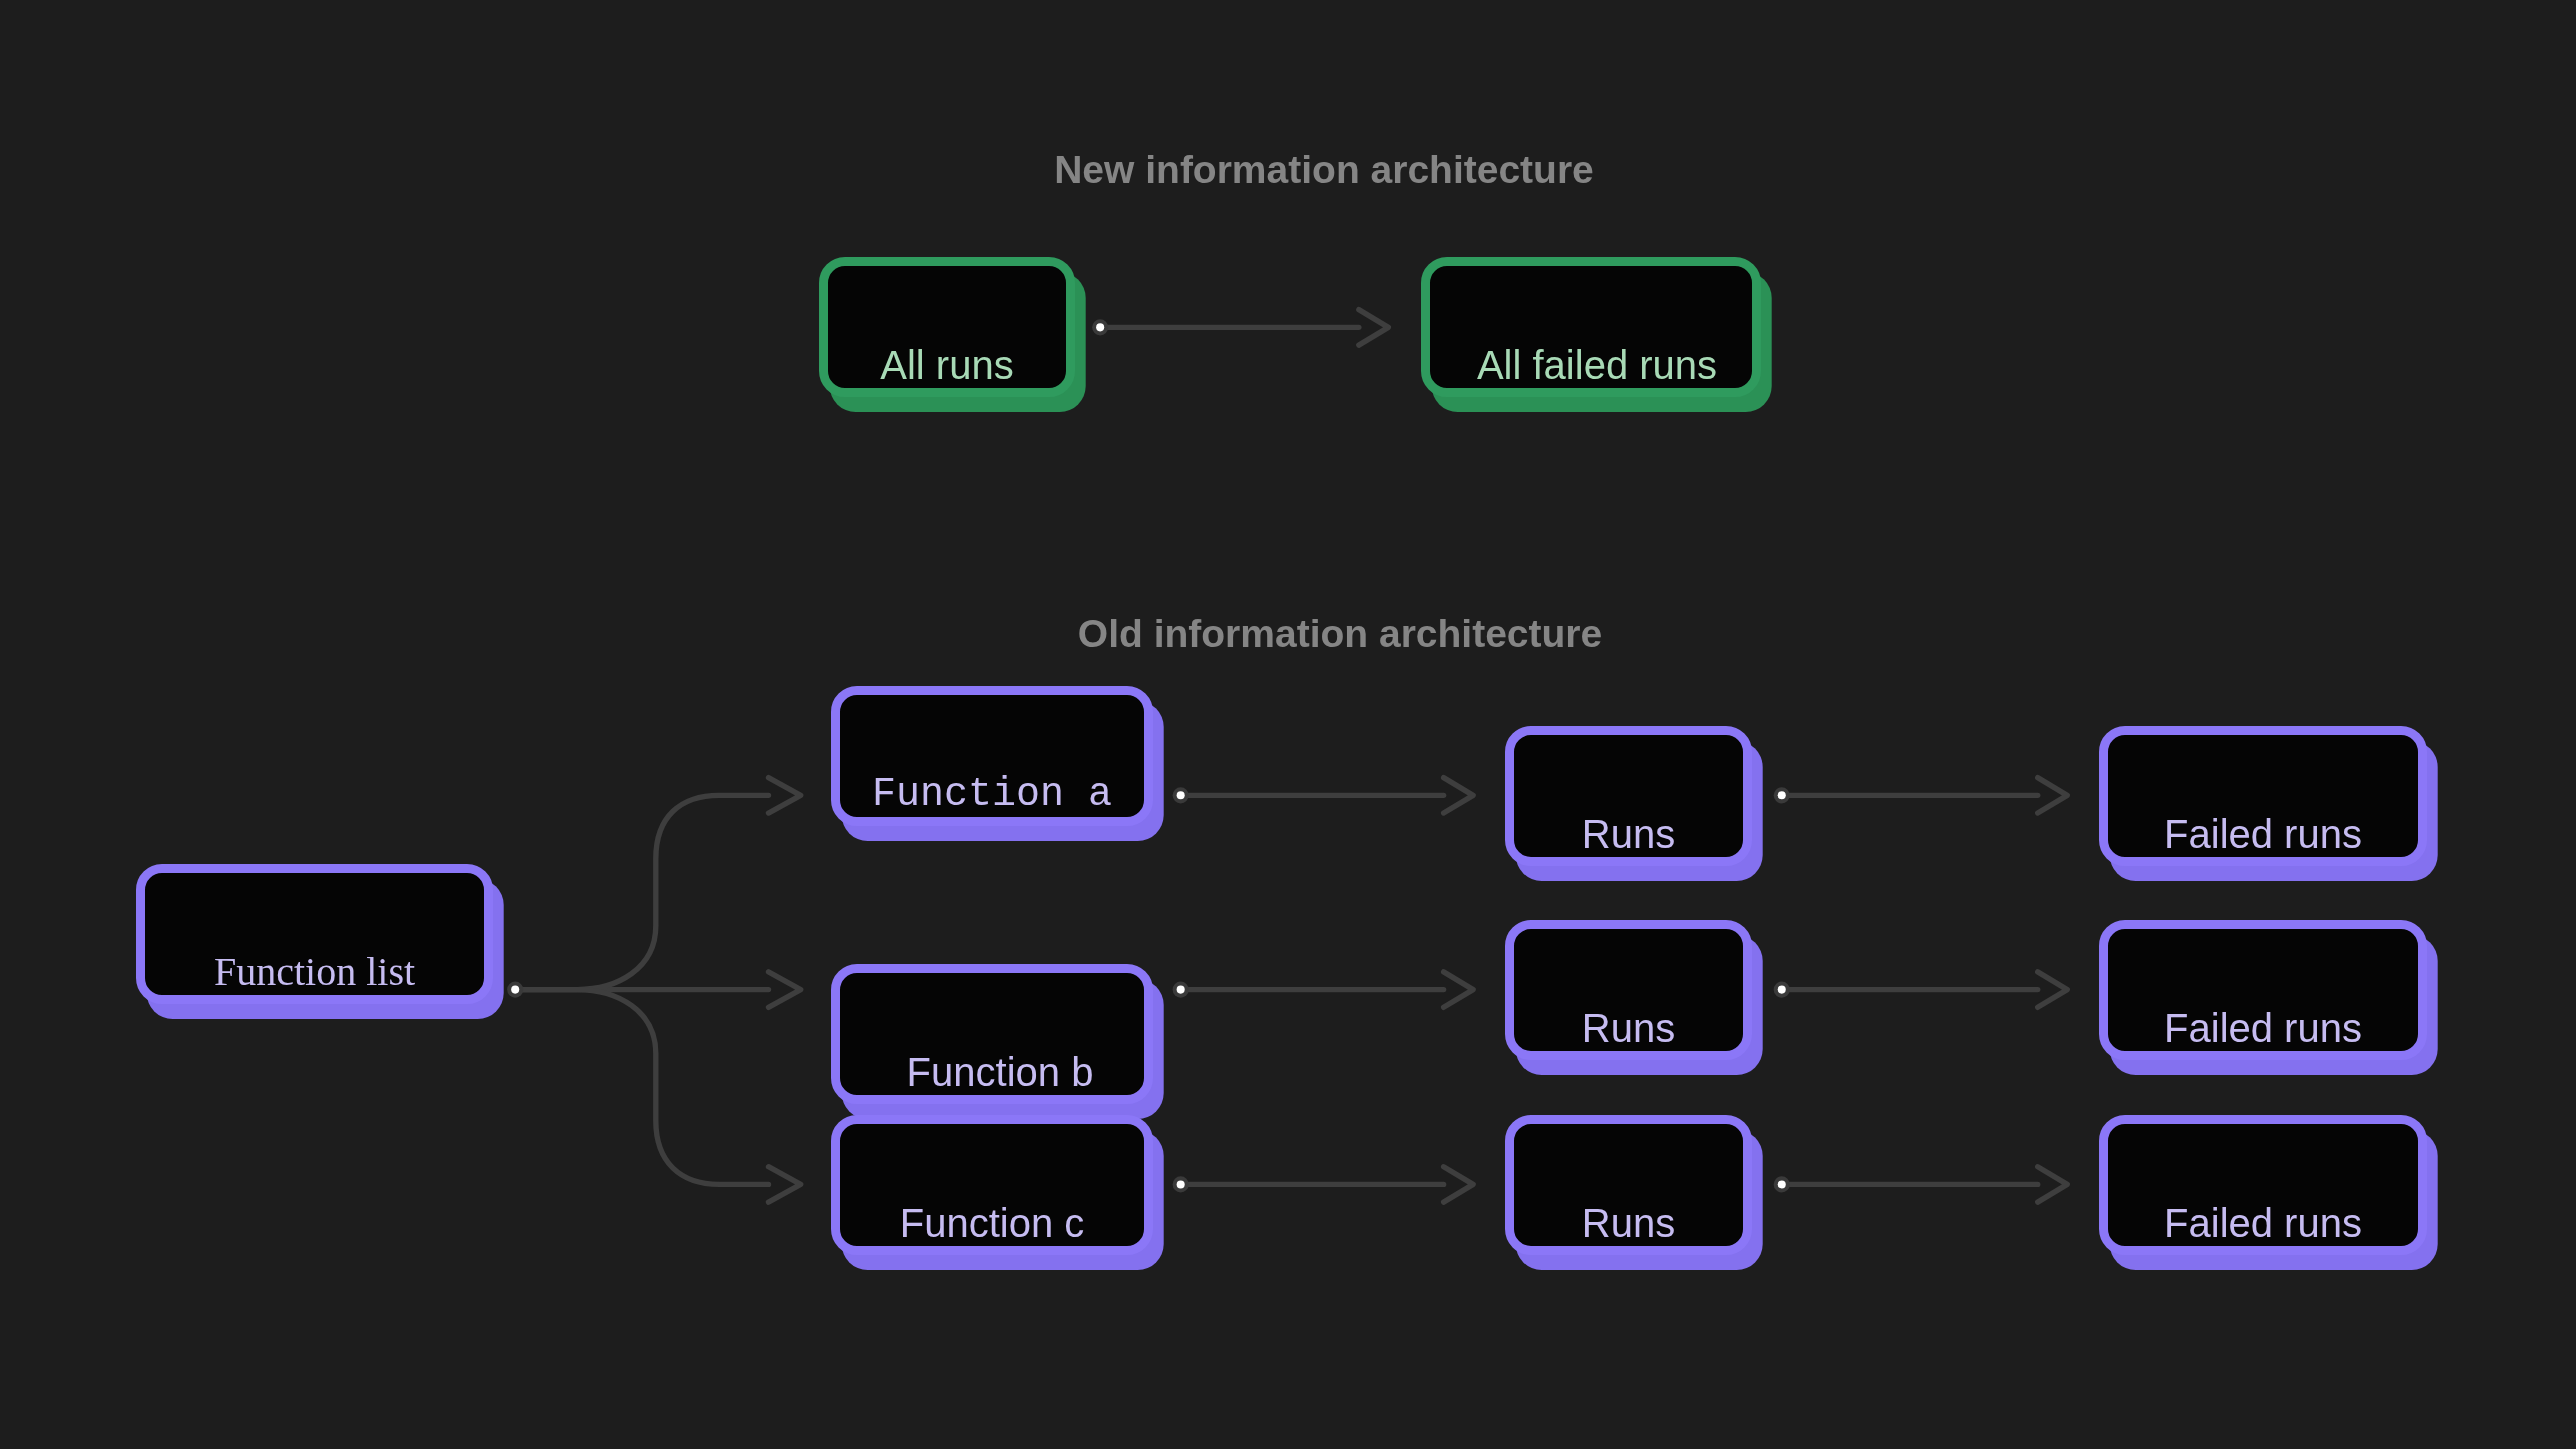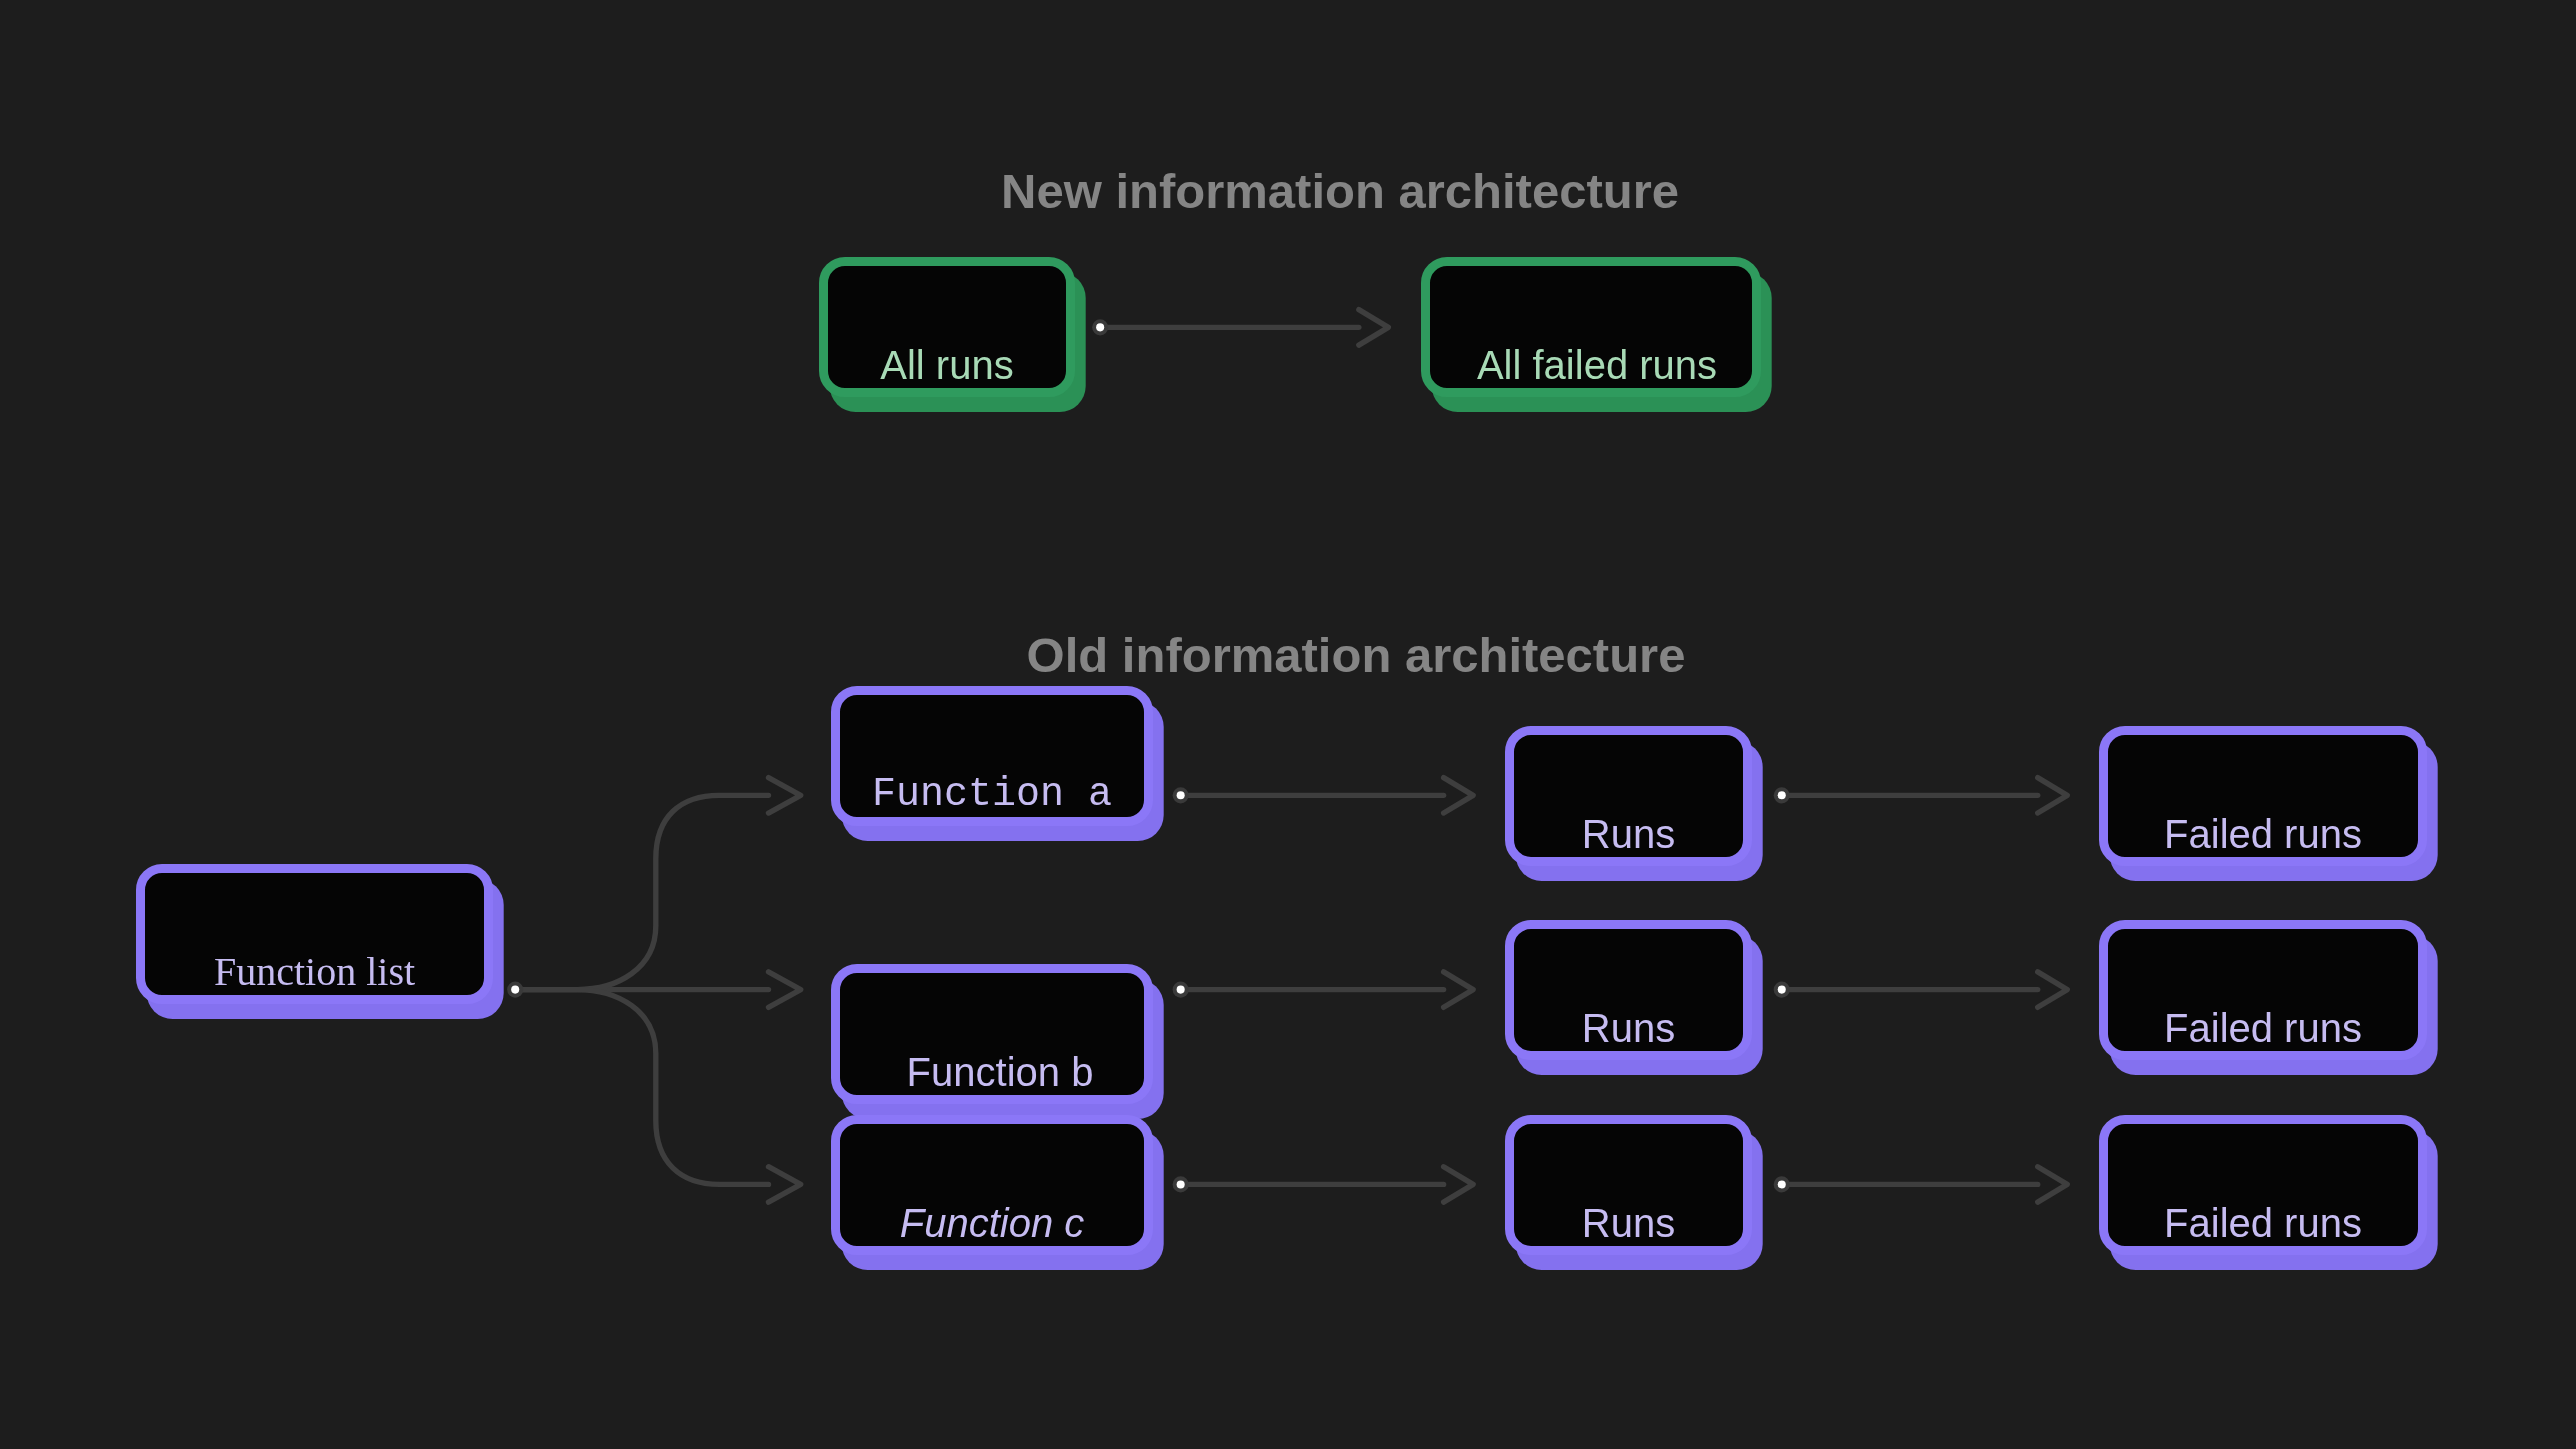--- a/index.html
+++ b/index.html
@@ -27,22 +27,22 @@
     stroke: var(--connector, #3e3e3e);
     stroke-width: 10;
     stroke-linecap: round;
     stroke-linejoin: round;
   }
   .dring { fill: var(--dot-ring, #3a3a3a); }
   .dcore { fill: var(--dot-core, #ffffff); }
   .section-title {
     position: absolute;
     transform: translateX(-50%);
-    margin: 16px;
-    font-size: 49px;
+    margin: 0;
+    font-size: 39px;
     line-height: 1.1;
     font-weight: 700;
     letter-spacing: 0px;
     color: var(--title-text, #858585);
     white-space: nowrap;
   }
   .node {
     position: absolute;
     box-sizing: border-box;
     background: var(--box-fill, #050505);
@@ -143,21 +143,21 @@
   <div class="node purple" style="left:136px; top:864px; width:357px; height:140px;font-family:Liberation Serif, serif;">
     <span>Function list</span>
   </div>
 
   <div class="node purple" style="left:831px; top:686px; width:322px; height:140px;font-family:Liberation Mono, monospace;">
     <span>Function a</span>
   </div>
   <div class="node purple" style="left:831px; top:964px; width:322px; height:140px;padding-left:16px;">
     <span>Function b</span>
   </div>
-  <div class="node purple" style="left:831px; top:1115px; width:322px; height:140px;font-style:italic;">
+  <div class="node purple" style="left:831px; top:1115px; width:322px; height:140px;">
     <span>Function c</span>
   </div>
 
   <div class="node purple" style="left:1505px; top:726px; width:247px; height:140px;">
     <span>Runs</span>
   </div>
   <div class="node purple" style="left:1505px; top:920px; width:247px; height:140px;">
     <span>Runs</span>
   </div>
   <div class="node purple" style="left:1505px; top:1115px; width:247px; height:140px;">

